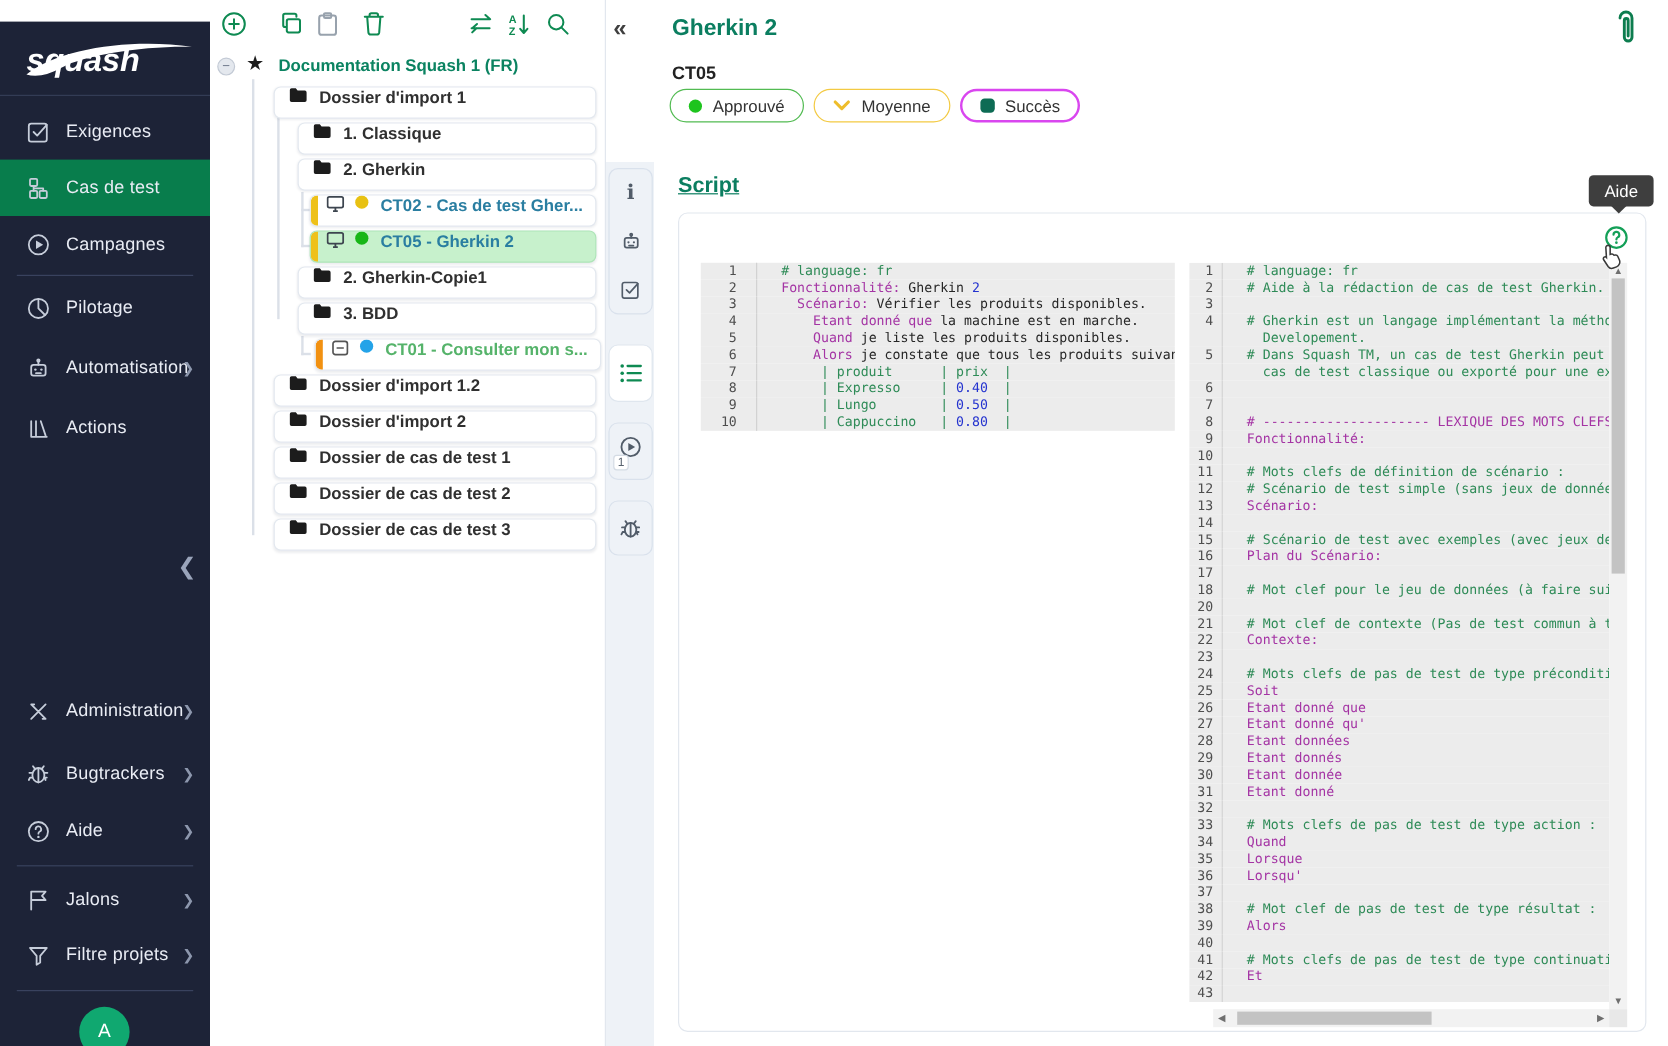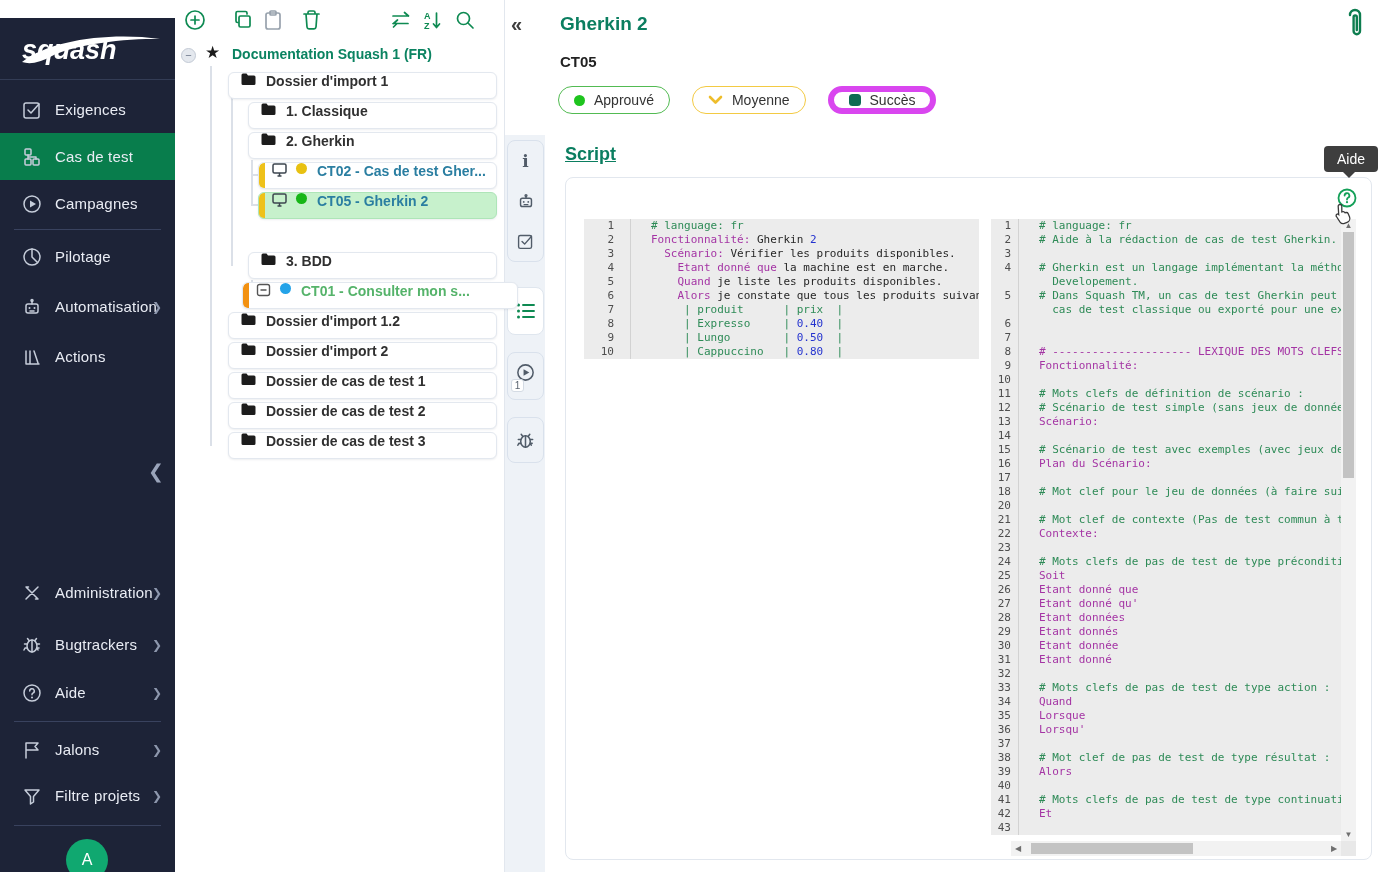--- a/index.html
+++ b/index.html
@@ -54,26 +54,26 @@
   .stroke-gray { stroke:#515c69; stroke-width:1.6; fill:none; stroke-linecap:round; stroke-linejoin:round; }
   .stroke-green { stroke:#0e8a52; stroke-width:1.9; fill:none; stroke-linecap:round; stroke-linejoin:round; }
   #exec-badge { position:absolute; left:3px; top:26px; min-width:13px; height:13px; background:#fff; border:1px solid #d4dbe4;
     border-radius:3px; font-size:10px; color:#5a6470; text-align:center; line-height:12px; }
 
   
   #back-chevrons { position:absolute; left:511px; top:13px; font-size:20px; font-weight:700; color:#3f3f3f; cursor:pointer; }
   #page-title { position:absolute; left:560px; top:13px; font-size:19px; font-weight:700; color:#0b7e60; }
   #reference { position:absolute; left:560px; top:53px; font-size:15px; font-weight:700; color:#222; }
   #paperclip { position:absolute; left:1342px; top:7px; width:26px; height:34px; cursor:pointer; }
-  #badges { position:absolute; left:558px; top:86px; display:flex; gap:22px; }
+  #badges { position:absolute; left:558px; top:74px; display:flex; gap:8px; }
   .pill { height:28px; border-radius:14px; background:#fff; display:flex; align-items:center; padding:0 15px; gap:9px;
     font-size:14px; color:#333; cursor:default; }
   .pill.status { border:1px solid #52bb52; }
   .pill.importance { border:1px solid #f3ca43; }
-  .pill.execution { border:6px solid #d946ef; }
+  .pill.execution { border:2px solid #d946ef; }
   .pill .pdot { width:11px; height:11px; border-radius:50%; background:#1ec41e; }
   .pill .psq { width:12px; height:12px; border-radius:3.5px; background:#0d6b54; }
 
   
   #script-title { position:absolute; left:565px; top:144px; font-size:18px; font-weight:700; color:#0b7e60;text-decoration:underline; }
   #card { position:absolute; left:565px; top:177px; width:807px; height:683px; background:#fff;
     border:1px solid #e2e7ee; border-radius:8px; }
   #help-btn { position:absolute; right:14px; top:10px; width:20px; height:20px; cursor:pointer; }
   #cursor-hand { position:absolute; right:18px; top:24px; width:20px; height:24px; z-index:6; }
   #tooltip { position:absolute; left:1324px; top:146px; background:#3e3e3e; color:#fff; font-size:14px;
@@ -290,28 +290,35 @@
     </div>
     <div class="tnode selected" style="left:83px;top:192px;width:239px;padding-right:4px">
       <span class="leafbar" style="background:#eec11a"></span>
       <svg class="leaf-ico" viewBox="0 0 15 14">
           <rect x="1" y="1" width="13" height="9" rx="1.5" fill="none" stroke="#3d454f" stroke-width="1.5"></rect>
           <path d="M5.5 13 h4 M7.5 10 v3" stroke="#3d454f" stroke-width="1.5"></path>
         </svg>
       <span class="dot" style="background:#17b617"></span>
       <span class="tlabel teal">CT05 - Gherkin 2</span>
     </div>
+    <div class="tnode" style="left:73px;top:222px;width:249px">
+
+      <svg class="fold" viewBox="0 0 15 12">
+          <path d="M0.5 2 a1.5 1.5 0 0 1 1.5 -1.5 h3.5 l1.5 2 h6 a1.5 1.5 0 0 1 1.5 1.5 v6.5 a1.5 1.5 0 0 1 -1.5 1.5 h-11 a1.5 1.5 0 0 1 -1.5 -1.5 Z" fill="#1c1c1c"></path>
+        </svg>
+      <span class="tlabel">2. Gherkin-Copie1</span>
+    </div>
     <div class="tnode" style="left:73px;top:252px;width:249px">
 
       <svg class="fold" viewBox="0 0 15 12">
           <path d="M0.5 2 a1.5 1.5 0 0 1 1.5 -1.5 h3.5 l1.5 2 h6 a1.5 1.5 0 0 1 1.5 1.5 v6.5 a1.5 1.5 0 0 1 -1.5 1.5 h-11 a1.5 1.5 0 0 1 -1.5 -1.5 Z" fill="#1c1c1c"></path>
         </svg>
       <span class="tlabel">3. BDD</span>
     </div>
-    <div class="tnode" style="left:67px;top:282px;width:276px;padding-right:4px">
+    <div class="tnode" style="left:87px;top:282px;width:239px;padding-right:4px">
       <span class="leafbar" style="background:#f29111"></span>
       <svg class="leaf-ico" viewBox="0 0 15 14">
           <rect x="1.5" y="1.5" width="12" height="11" rx="2" fill="none" stroke="#555" stroke-width="1.4"></rect>
           <path d="M4.5 7 h6" stroke="#555" stroke-width="1.4"></path>
         </svg>
       <span class="dot" style="background:#24a3e8"></span>
       <span class="tlabel green">CT01 - Consulter mon s...</span>
     </div>
     <div class="tnode" style="left:53px;top:312px;width:269px">
 

